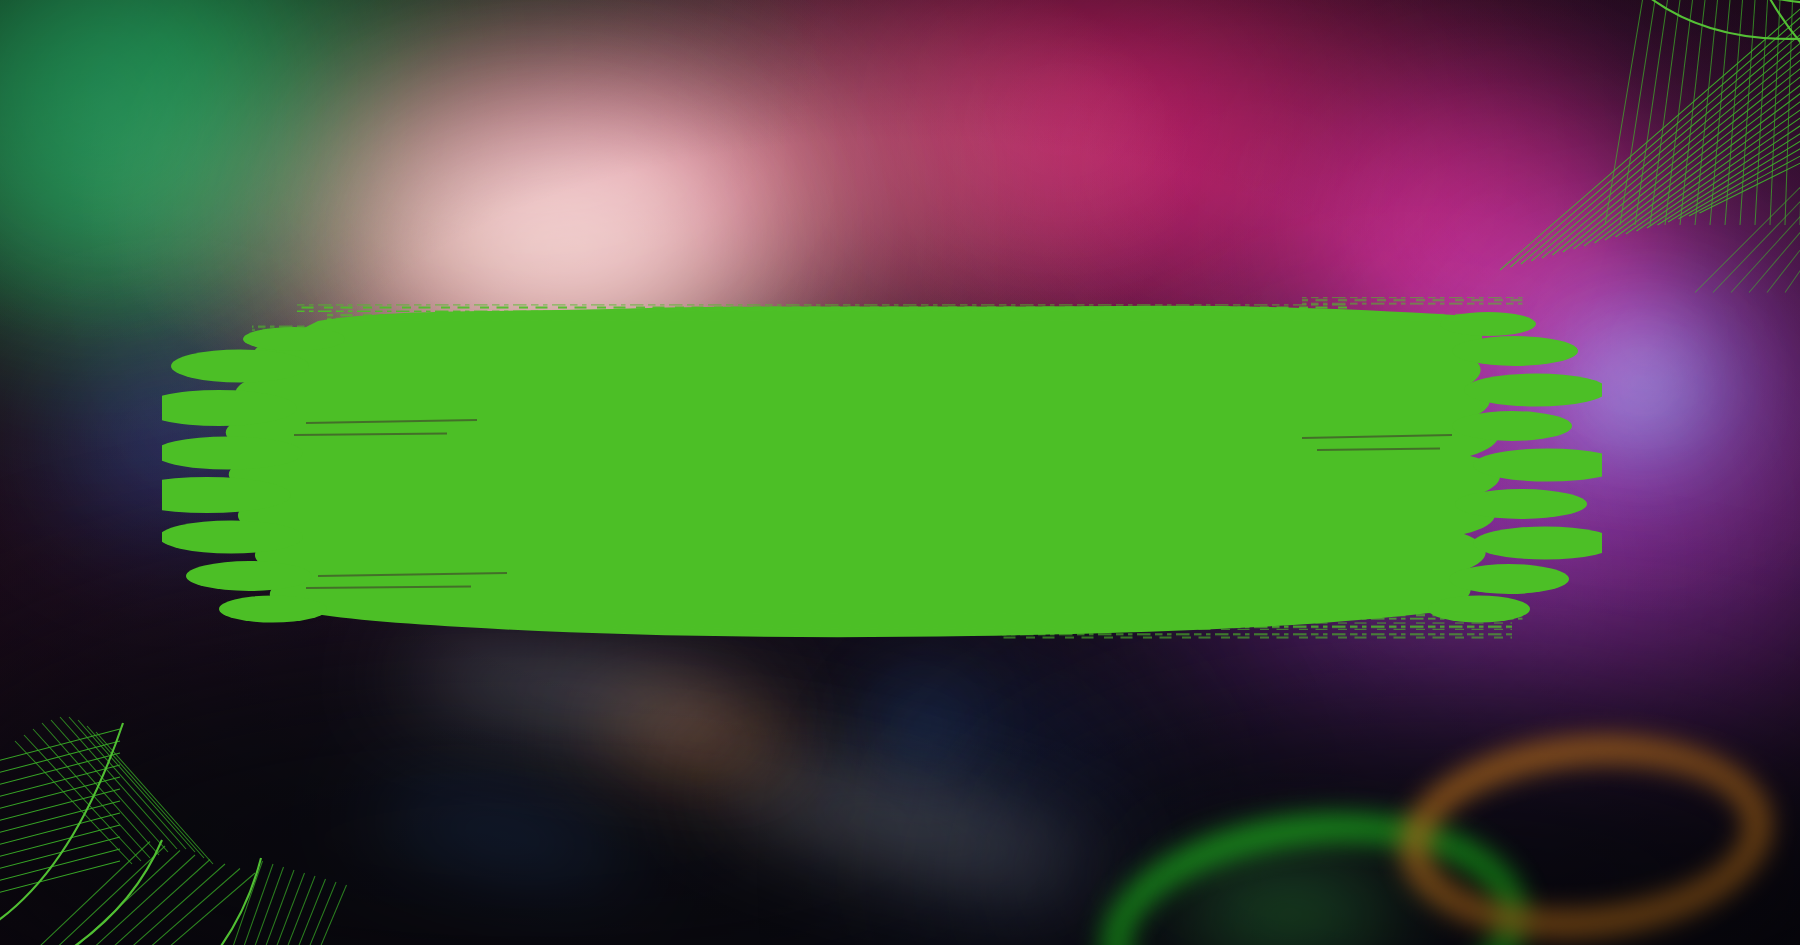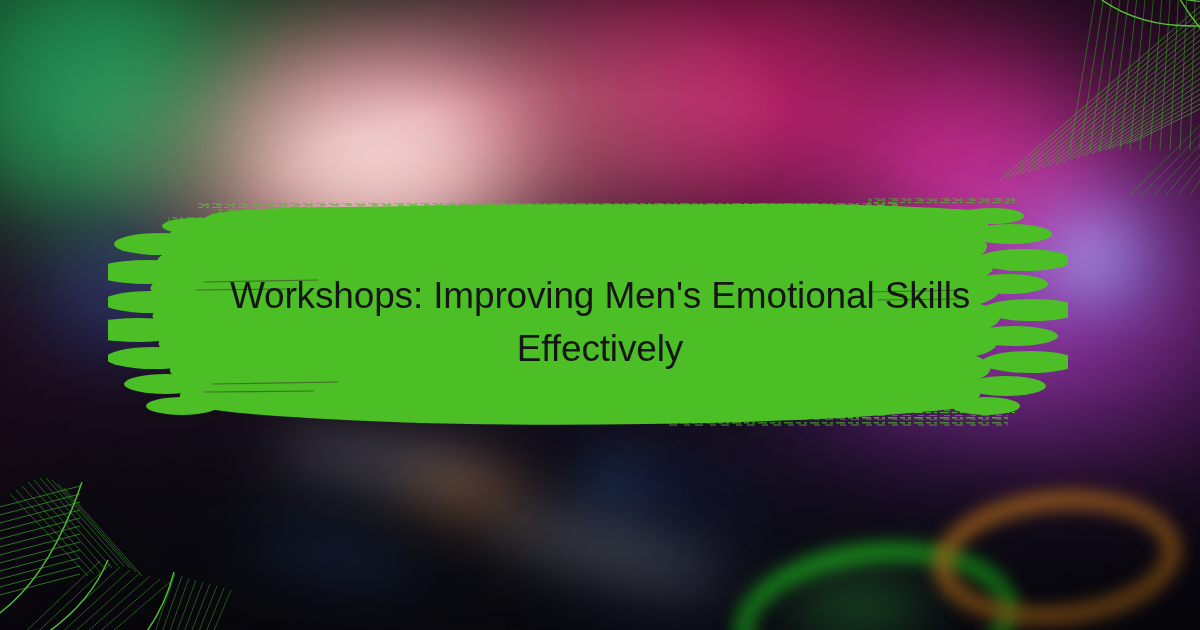--- a/index.html
+++ b/index.html
@@ -325,15 +325,14 @@
         <path d="M 96 96 L 210 94"></path>
         <path d="M 88 104 L 190 103"></path>
         <path d="M 104 198 L 230 196"></path>
         <path d="M 96 206 L 206 205"></path>
         <path d="M 760 106 L 860 104"></path>
         <path d="M 770 114 L 852 113"></path>
       </g>
     </svg>
   </div>
 
-  <div class="headline">Workshops: Improving Men's Emotional Skills Effectively</div>
 
 </div>
 
 </body></html>

